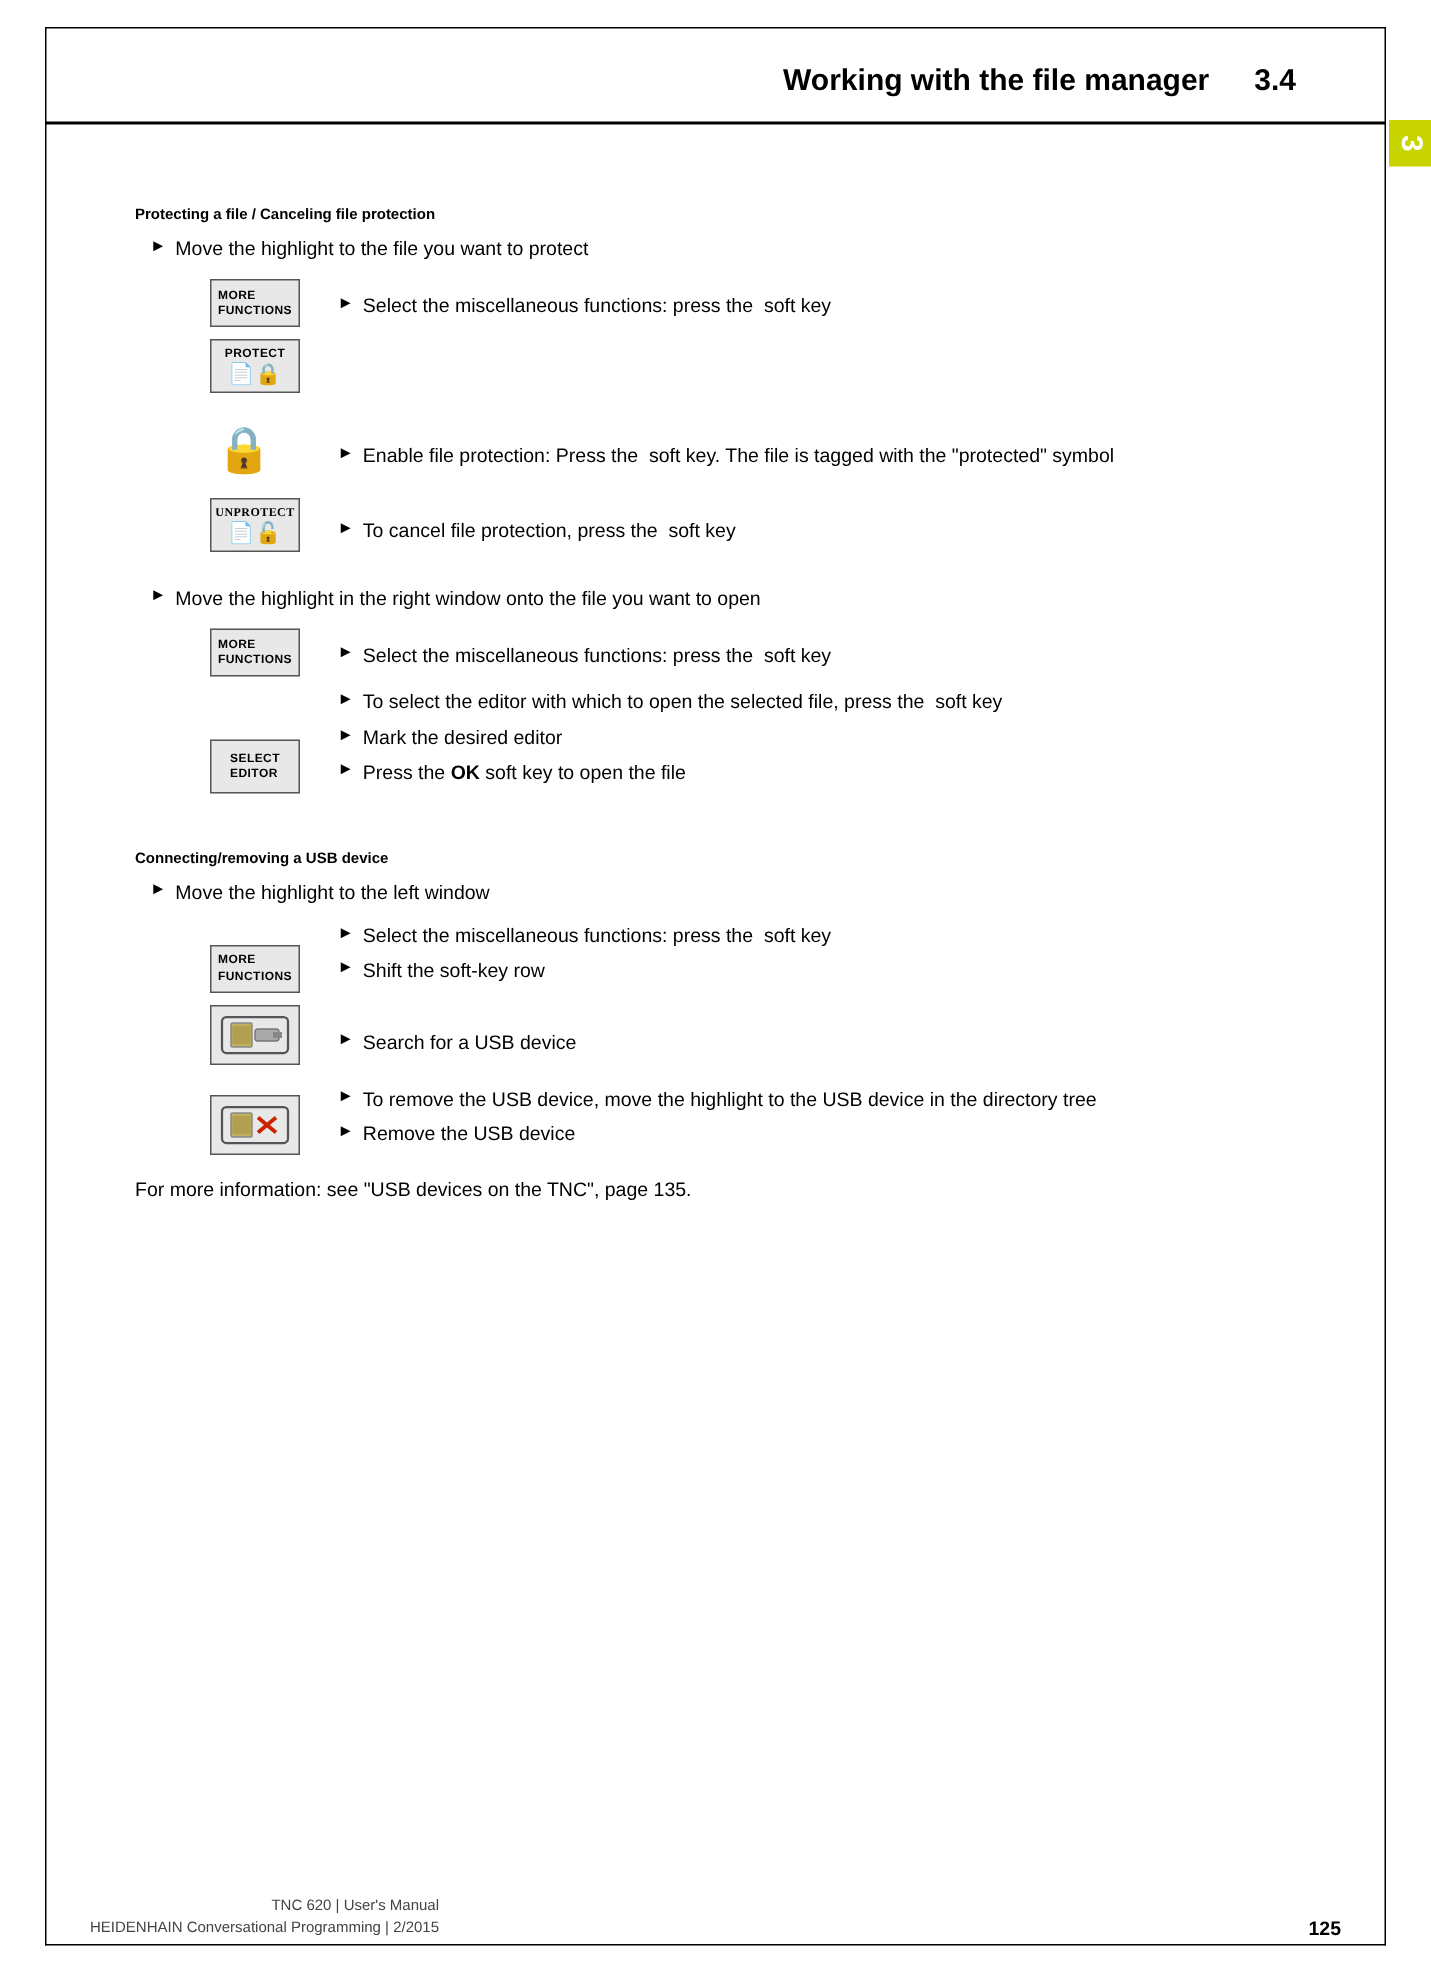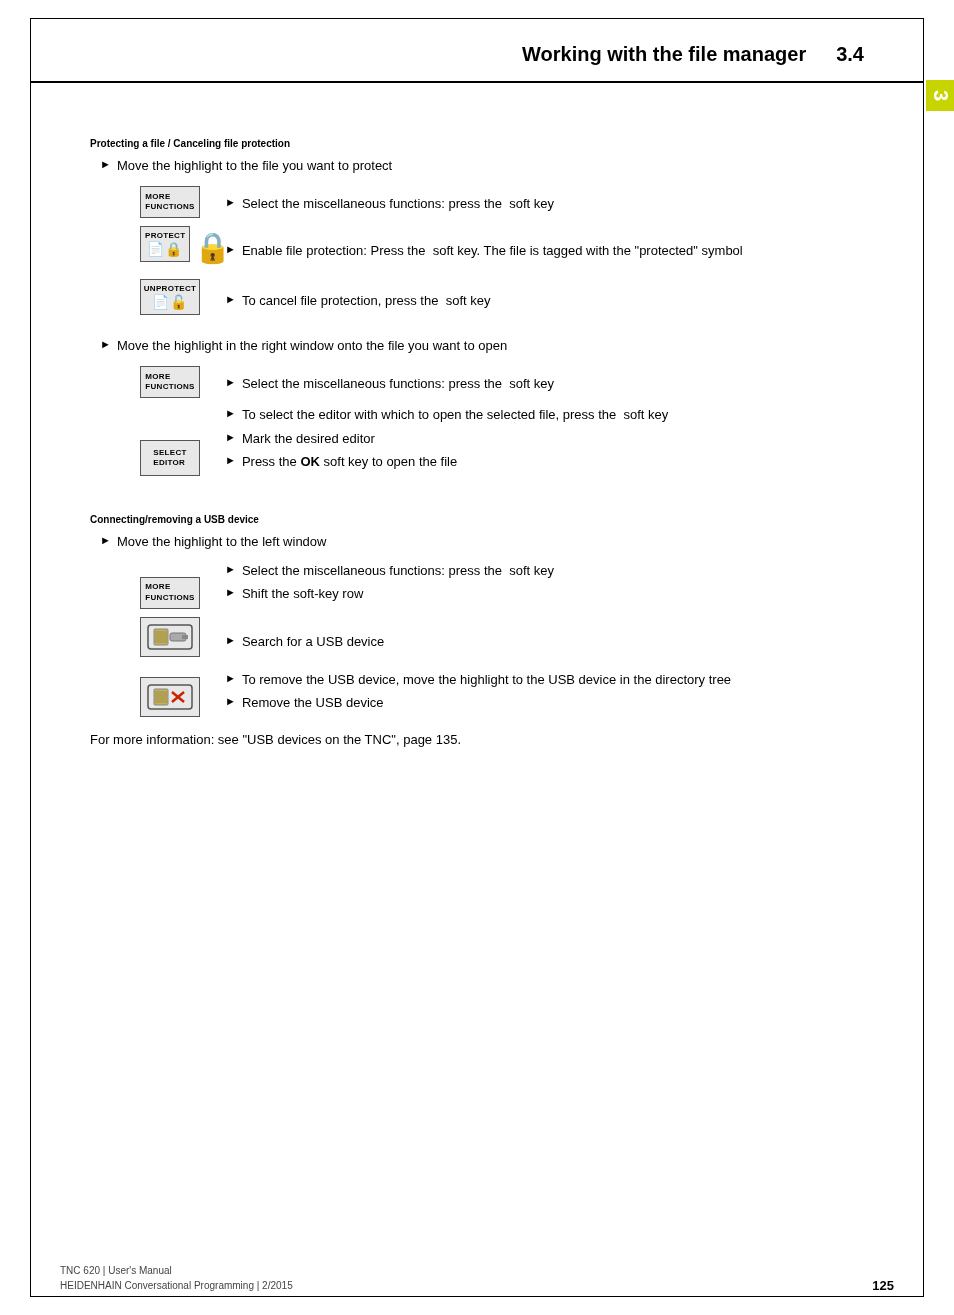--- a/index.html
+++ b/index.html
@@ -163,20 +163,21 @@
       right: 30px;
       display: flex;
       justify-content: space-between;
       align-items: flex-end;
       padding: 0 30px;
     }
     .footer-left {
       font-size: 10px;
       line-height: 1.5;
       color: #444;
+      text-align: right;
     }
     .footer-right {
       font-size: 13px;
       font-weight: bold;
       color: #000000;
       text-align: center;
     }
 
     .spacer-sm { height: 6px; }
     .spacer-md { height: 14px; }
@@ -280,21 +281,21 @@
         <div class="bullet-item">
           <span class="bullet-arrow">►</span>
           <span class="bullet-text">Select the miscellaneous functions: press the&nbsp; soft key</span>
         </div>
       </div>
     </div>
 
     <div class="icon-row">
       <div class="icon-col">
 
-        <div style="display:flex; flex-direction:row; align-items:flex-start;">
+        <div style="display:flex; flex-direction:column; align-items:flex-start;gap:16px;">
           <div class="protect-file-btn">
             <span style="font-size:8px; font-weight:bold;">PROTECT</span>
             <span style="font-size:14px;">📄🔒</span>
           </div>
 
           <div style="margin-top:4px; margin-left:4px;">
             <span style="font-size:30px; color:#cc0000;">🔒</span>
           </div>
         </div>
       </div>
@@ -304,21 +305,21 @@
           <span class="bullet-text">Enable file protection: Press the&nbsp; soft key. The file is tagged with the "protected" symbol</span>
         </div>
       </div>
     </div>
 
     <div class="spacer-sm"></div>
 
     <div class="icon-row">
       <div class="icon-col">
         <div class="protect-file-btn">
-          <span style="font-size:8px; font-weight:bold;">UNPROTECT</span>
+          <span style="font-size:8px; font-weight:bold;font-family:Liberation Serif, serif;">UNPROTECT</span>
           <span style="font-size:14px;">📄🔓</span>
         </div>
       </div>
       <div class="desc-col">
         <div class="bullet-item">
           <span class="bullet-arrow">►</span>
           <span class="bullet-text">To cancel file protection, press the&nbsp; soft key</span>
         </div>
       </div>
     </div>

